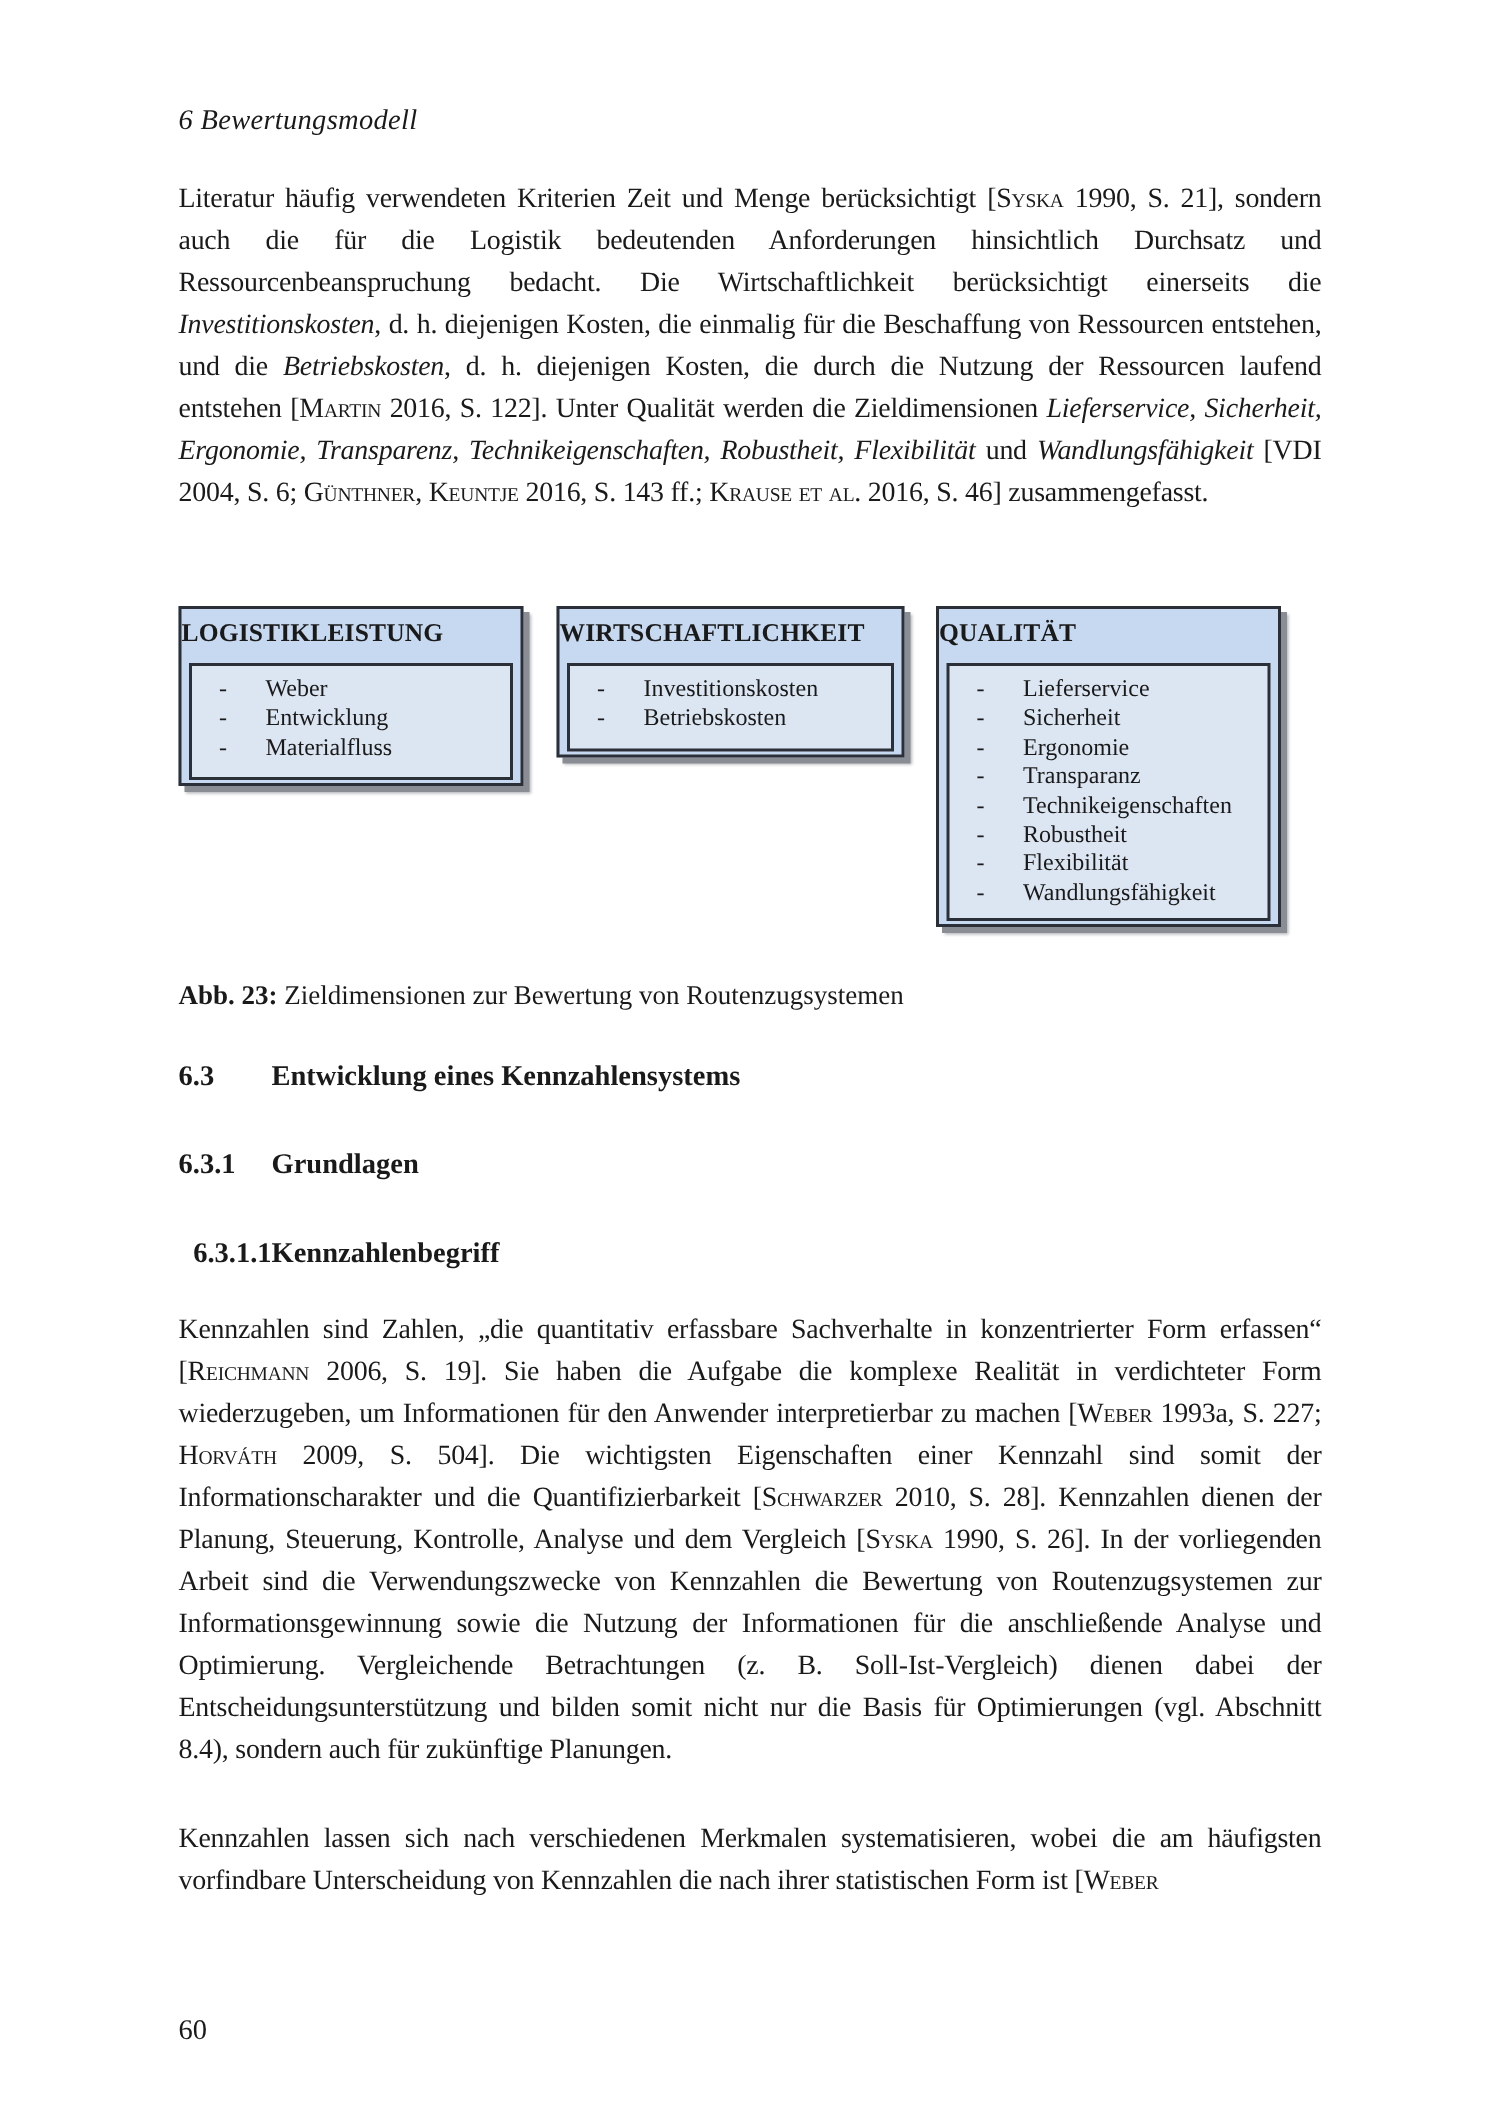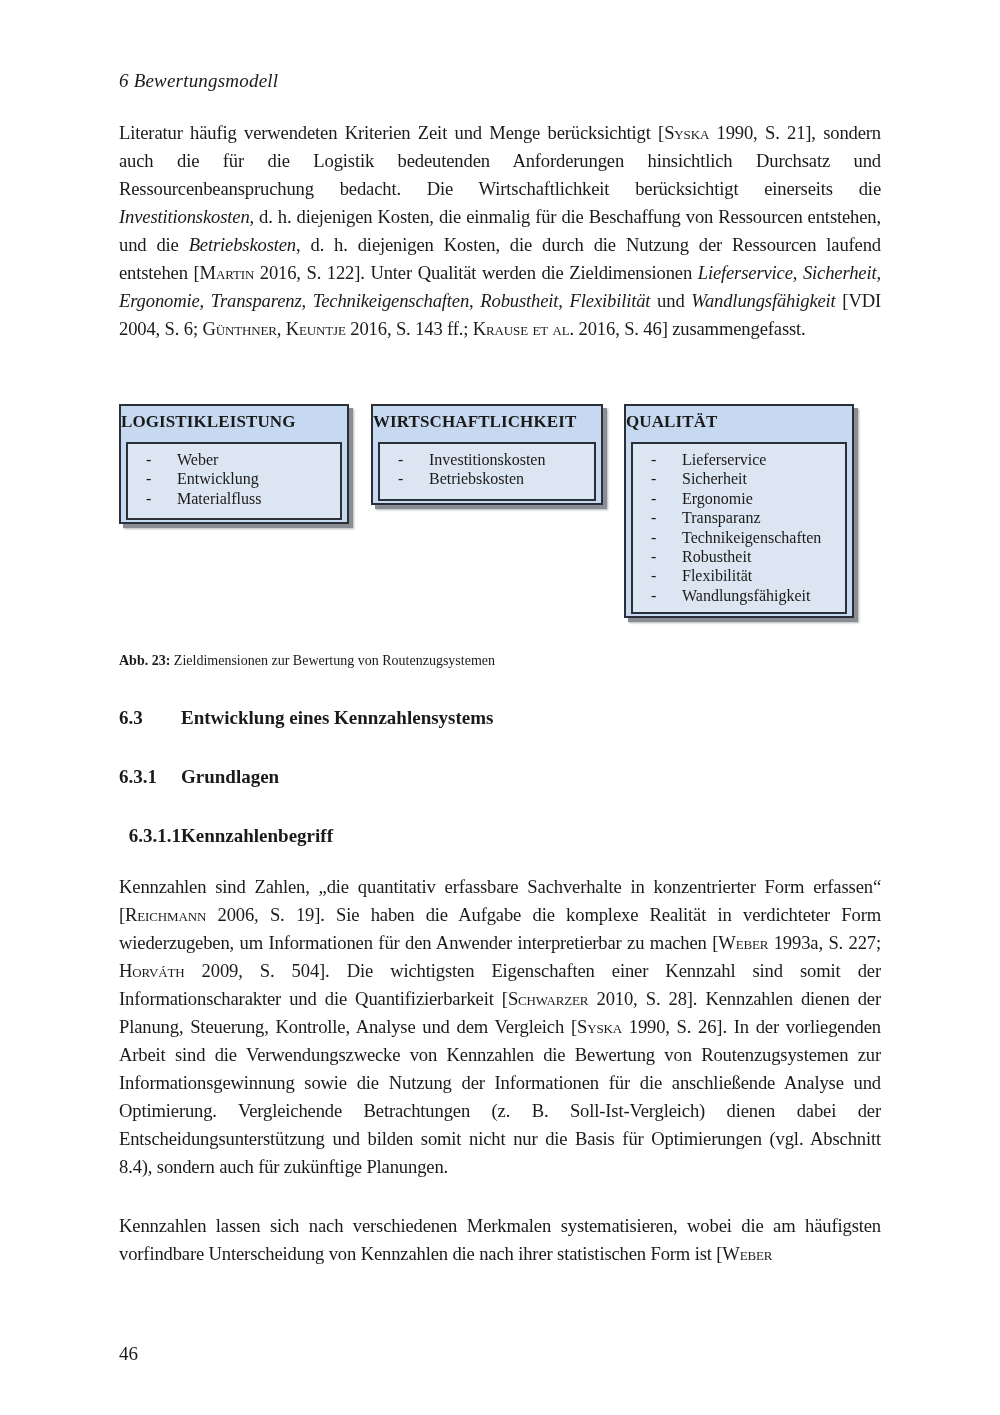--- a/index.html
+++ b/index.html
@@ -25,21 +25,21 @@
   .box-list li { font-size: 16px; line-height: 19.4px; display: flex; }
   .box-list .dash { width: 31px; padding-left: 18px; box-sizing: content-box; }
 
   .box-a { left: 119px; top: 404px; width: 230px; height: 120px; }
   .box-a .box-inner { top: 36px; height: 78px; }
   .box-b { left: 371px; top: 404px; width: 232px; height: 101px; }
   .box-b .box-inner { top: 36px; height: 59px; }
   .box-c { left: 624px; top: 404px; width: 230px; height: 214px; }
   .box-c .box-inner { top: 36px; height: 172px; }
 
-  .caption { position: absolute; left: 119px; top: 653px; font-size: 14px; }
+  .caption { position: absolute; left: 119px; top: 653px; font-size: 18px; }
   .caption b { font-weight: bold; }
   .heading { position: absolute; left: 119px; font-weight: bold; font-size: 19px; }
   .heading .num { display: inline-block; }
   .h1 { top: 707px; } .h1 .num { width: 62px; }
   .h2 { top: 766px; } .h2 .num { width: 62px; }
   .h3 { top: 825px; text-align: right; } .h3 .num { width: 62px; }
   .page-number { position: absolute; left: 119px; top: 1343px; font-size: 19px; }
 </style>
 </head>
 <body>
@@ -133,14 +133,14 @@
   <div class="heading h2">
     <span class="num">6.3.1</span><span>Grundlagen</span>
   </div>
   <div class="heading h3">
     <span class="num">6.3.1.1</span><span>Kennzahlenbegriff</span>
   </div>
 
   <div class="para p2"><span>Kennzahlen sind Zahlen, „die quantitativ erfassbare Sachverhalte in konzentrierter Form erfassen“ [</span><span class="sc">Reichmann</span><span> 2006, S. 19]. Sie haben die Aufgabe die komplexe Realität in verdichteter Form wiederzugeben, um Informationen für den Anwender interpretierbar zu machen [</span><span class="sc">Weber</span><span> 1993a, S. 227; </span><span class="sc">Horváth</span><span> 2009, S. 504]. Die wichtigsten Eigenschaften einer Kennzahl sind somit der Informationscharakter und die Quantifizierbarkeit [</span><span class="sc">Schwarzer</span><span> 2010, S. 28]. Kennzahlen dienen der Planung, Steuerung, Kontrolle, Analyse und dem Vergleich [</span><span class="sc">Syska</span><span> 1990, S. 26]. In der vorliegenden Arbeit sind die Verwendungszwecke von Kennzahlen die Bewertung von Routenzugsystemen zur Informationsgewinnung sowie die Nutzung der Informationen für die anschließende Analyse und Optimierung. Vergleichende Betrachtungen (z. B. Soll-Ist-Vergleich) dienen dabei der Entscheidungsunterstützung und bilden somit nicht nur die Basis für Optimierungen (vgl. Abschnitt 8.4), sondern auch für zukünftige Planungen.</span></div>
   <div class="para p3"><span>Kennzahlen lassen sich nach verschiedenen Merkmalen systematisieren, wobei die am häufigsten vorfindbare Unterscheidung von Kennzahlen die nach ihrer statistischen Form ist [</span><span class="sc">Weber</span></div>
 
-  <div class="page-number">46</div>
+  <div class="page-number">60</div>
 </div>
 
 </body></html>

